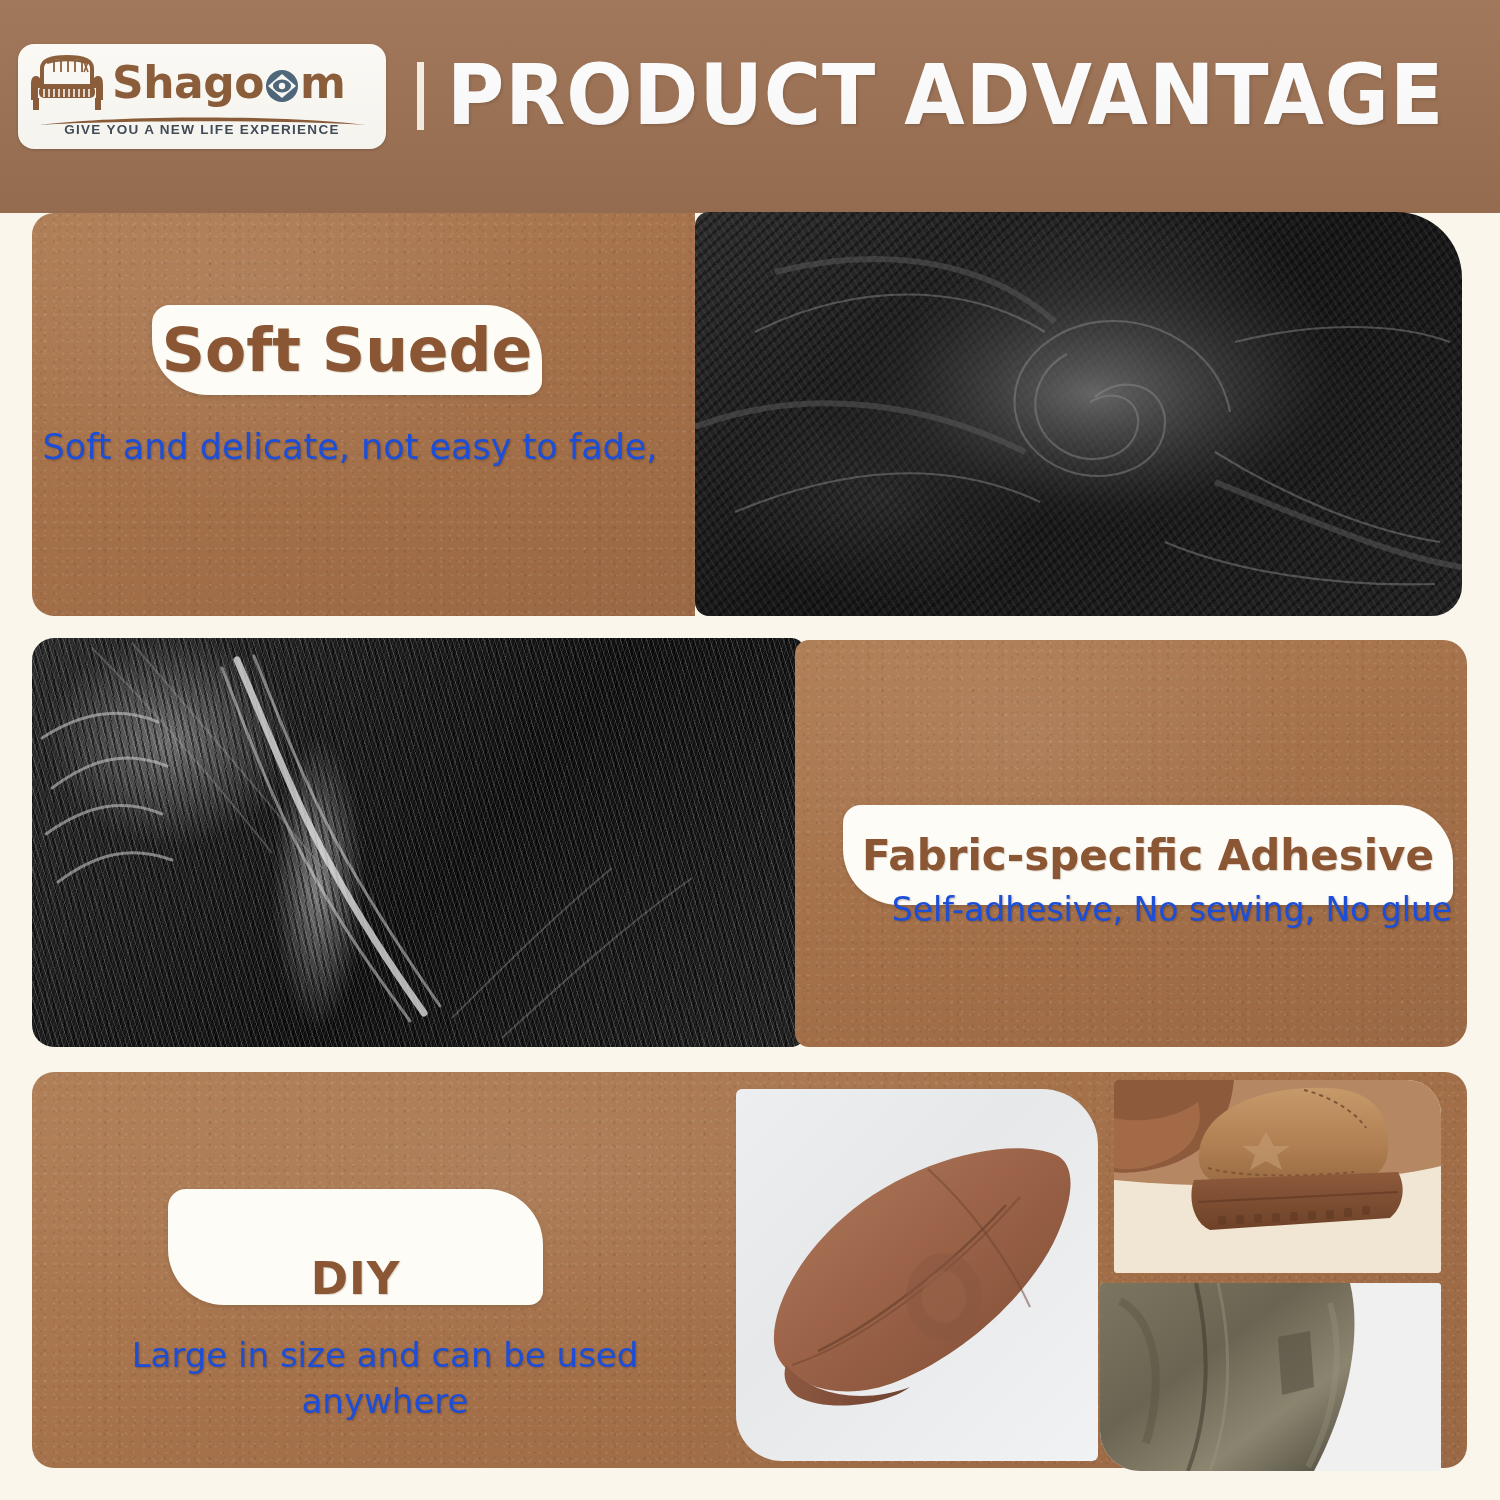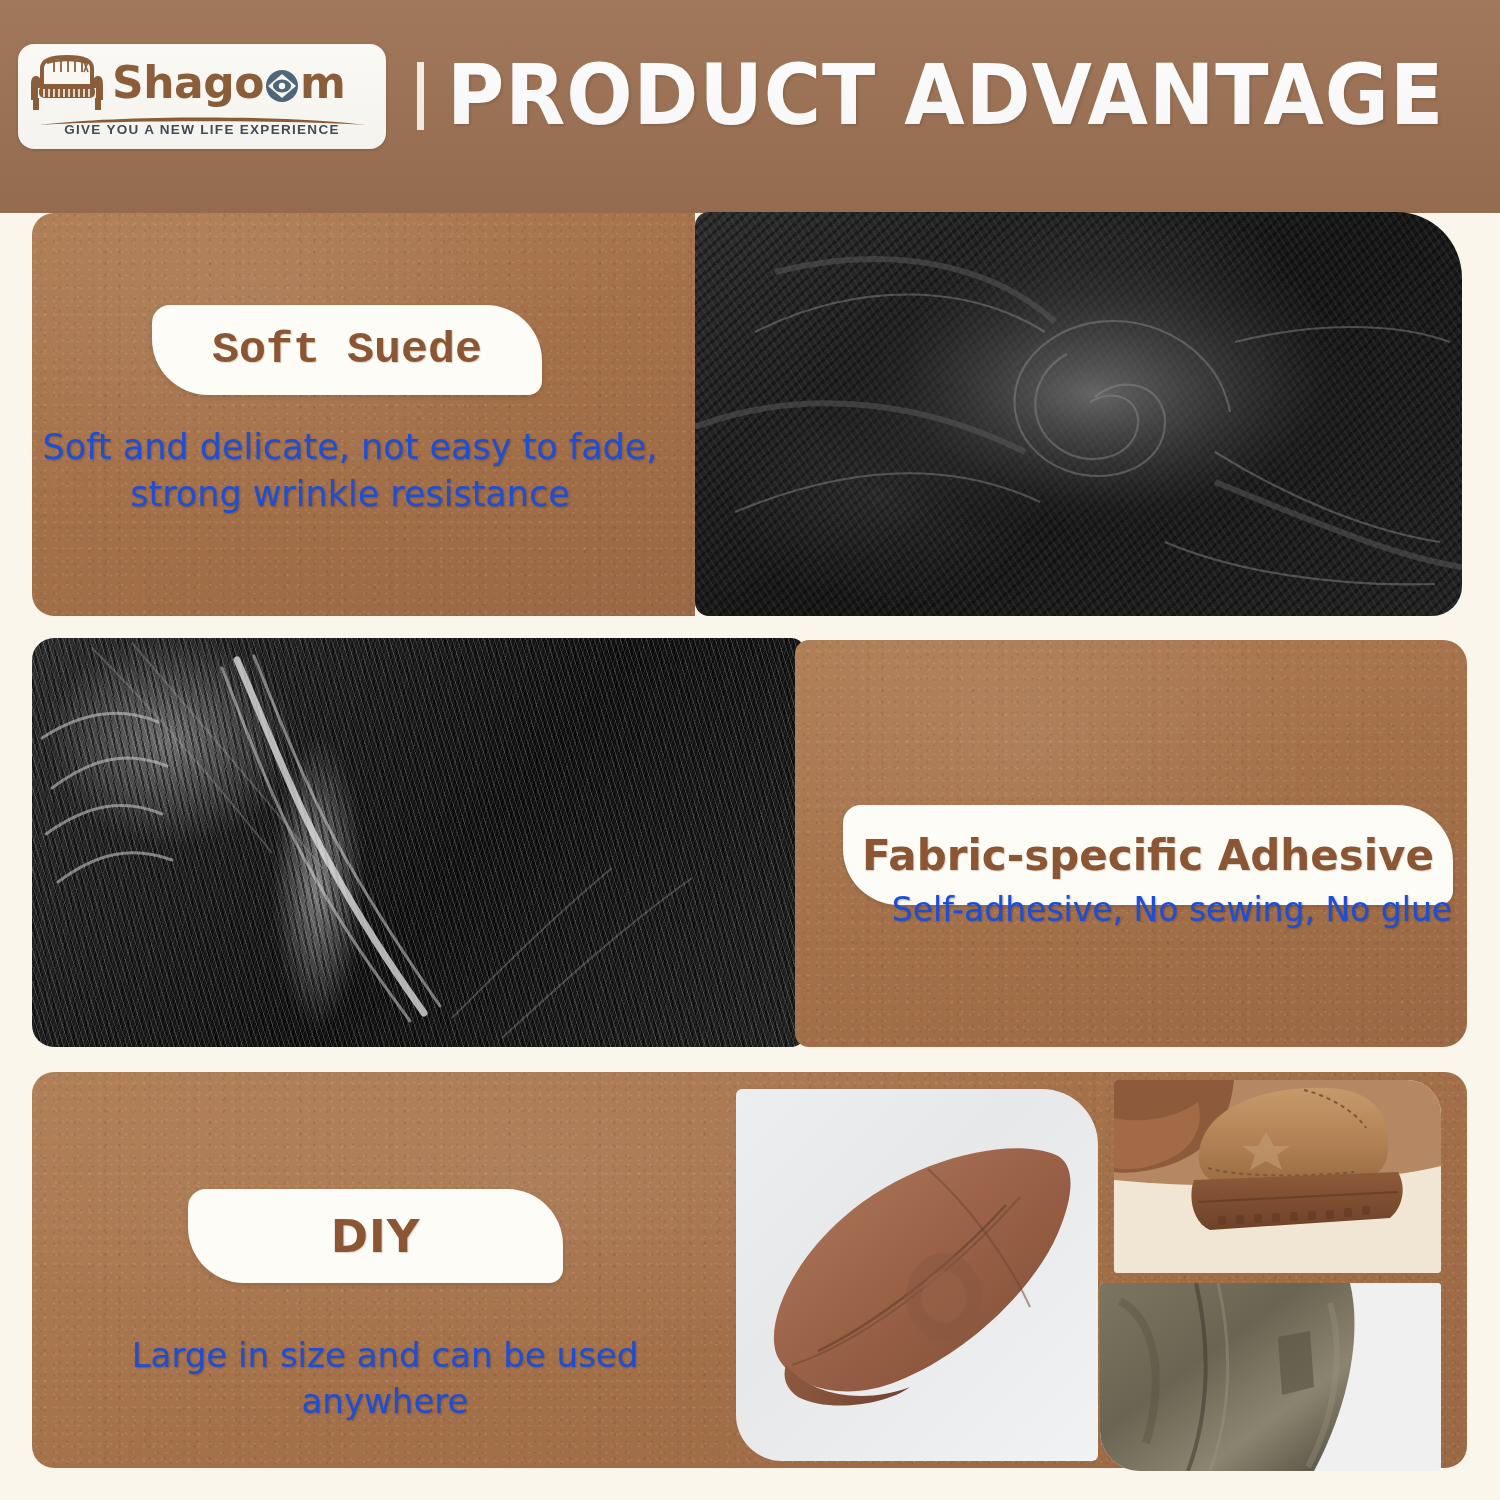--- a/index.html
+++ b/index.html
@@ -173,21 +173,21 @@
   #card-soft-suede {
     left: 32px; top: 213px;
     width: 663px; height: 403px;
     border-radius: 22px 0 0 22px;
   }
   #pill-soft-suede {
     left: 152px; top: 305px;
     width: 390px; height: 90px;
     border-radius: 18px 56px 14px 56px;
   }
-  #pill-soft-suede .pill-text { font-size: 45px; font-family: Liberation Mono, monospace; }
+  #pill-soft-suede .pill-text { font-size: 60px; }
   #desc-soft-suede {
     left: 40px; top: 424px;
     width: 620px;
     text-align: center;
     font-size: 35px;
   }
   #img-suede-cloth {
     left: 695px; top: 212px;
     width: 767px; height: 404px;
     border-radius: 14px 66px 30px 14px;
@@ -218,23 +218,24 @@
     font-size: 33px;
   }
 
   
   #card-diy {
     left: 32px; top: 1072px;
     width: 1435px; height: 396px;
     border-radius: 22px;
   }
   #pill-diy {
-    left: 188px; top: 1189px;
-    width: 375px; height: 94px;
+    left: 168px; top: 1189px;
+    width: 375px; height: 116px;
     border-radius: 18px 56px 14px 56px;
+    align-items: flex-end;
   }
   #pill-diy .pill-text { font-size: 45px; letter-spacing: 1px; }
   #desc-diy {
     left: 55px; top: 1333px;
     width: 660px;
     text-align: center;
     font-size: 34px;
   }
 
   #img-cap {
@@ -320,21 +321,20 @@
 </div>
 
 <div class="panel suede" id="card-soft-suede"></div>
 
 <div class="pill" id="pill-soft-suede">
   <span class="pill-text">Soft Suede</span>
 </div>
 
 <div class="feature-desc" id="desc-soft-suede">
   <div>Soft and delicate, not easy to fade,</div>
-  <div>strong wrinkle resistance</div>
 </div>
 
 <div class="panel blackfab" id="img-suede-cloth">
   <span class="img-tex-overlay">
     <svg viewBox="0 0 767 404" width="767" height="404" preserveAspectRatio="none" aria-hidden="true">
       <defs>
         <radialGradient id="swirlGlow" cx="52%" cy="45%" r="38%">
           <stop offset="0%" stop-color="#6e6e6e" stop-opacity="0.85"></stop>
           <stop offset="55%" stop-color="#3a3a3a" stop-opacity="0.45"></stop>
           <stop offset="100%" stop-color="#111" stop-opacity="0"></stop>

